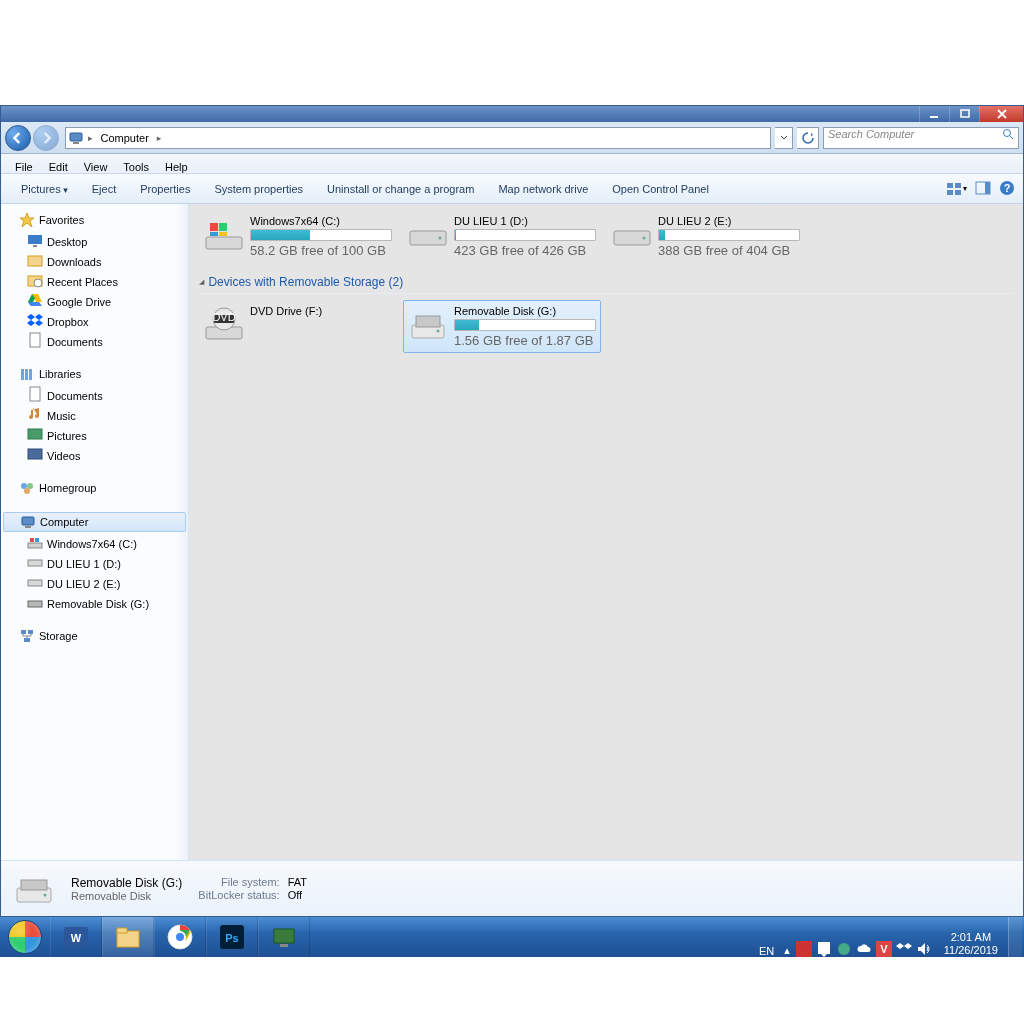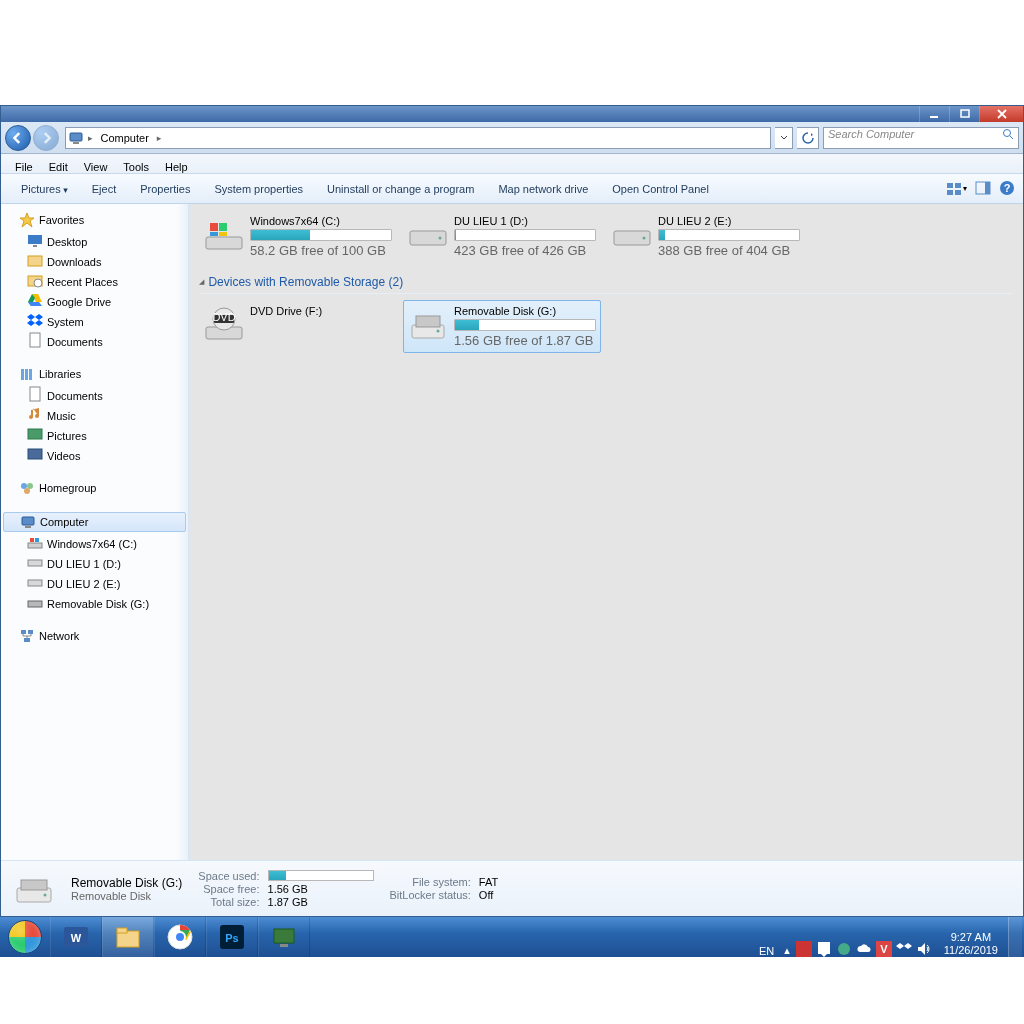--- a/index.html
+++ b/index.html
@@ -218,21 +218,21 @@
               </svg>
             </span>
             <span>Google Drive</span>
           </div>
       <div class="sbitem">
             <span class="ico">
               <svg viewBox="0 0 16 16">
                 <path d="M4 2l4 3-4 3-4-3zM12 2l4 3-4 3-4-3zM4 8l4 3-4 3-4-3zM12 8l4 3-4 3-4-3z" fill="#0061ff"></path>
               </svg>
             </span>
-            <span>System</span>
+            <span>Dropbox</span>
           </div>
       <div class="sbitem">
             <span class="ico">
               <svg viewBox="0 0 16 16">
                 <rect x="3" y="1" width="10" height="14" fill="#fff" stroke="#888"></rect>
               </svg>
             </span>
             <span>Documents</span>
           </div>
     </div>
@@ -340,21 +340,21 @@
     <div class="sbgroup">
       <div class="sbhead">
             <span class="ico">
               <svg viewBox="0 0 16 16">
                 <rect x="2" y="2" width="5" height="4" fill="#5a8dc8"></rect>
                 <rect x="9" y="2" width="5" height="4" fill="#5a8dc8"></rect>
                 <rect x="5" y="10" width="6" height="4" fill="#5a8dc8"></rect>
                 <path d="M4 6v2h8V6M8 8v2" stroke="#888" fill="none"></path>
               </svg>
             </span>
-            <span>Network</span>
+            <span>Storage</span>
           </div>
     </div>
   </div>
   <div class="content">
     <div class="section">
       <div class="drives" id="hdd-drives">
             <div class="drive">
               <span class="driveico"><svg viewBox="0 0 40 40">
                   <rect x="2" y="22" width="36" height="12" rx="2" fill="#d8d8d8" stroke="#999"></rect>
                   <rect x="6" y="8" width="8" height="8" fill="#e74c3c"></rect>
@@ -434,32 +434,20 @@
 <div class="details">
   <span class="bigico"><svg viewBox="0 0 42 42">
           <rect x="4" y="20" width="34" height="14" rx="2" fill="#e8e8e8" stroke="#aaa"></rect>
           <rect x="8" y="12" width="26" height="10" fill="#c8c8c8" stroke="#999"></rect>
           <circle cx="32" cy="27" r="1.5" fill="#6a9"></circle>
         </svg></span>
   <div class="dmain">
     <div class="dname">Removable Disk (G:)</div>
     <div class="dtype">Removable Disk</div>
   </div>
-  <div class="dgrid" id="dgrid1">
-        <div class="dlabel">Space used:</div>
-        <div class="dval">
-          <div class="minibar">
-            <div style="width:17%"></div>
-          </div>
-        </div>
-        <div class="dlabel">Space free:</div>
-        <div class="dval">1.56 GB</div>
-        <div class="dlabel">Total size:</div>
-        <div class="dval">1.87 GB</div>
-      </div>
   <div class="dgrid" id="dgrid2">
         <div class="dlabel">File system:</div>
         <div class="dval">FAT</div>
         <div class="dlabel">BitLocker status:</div>
         <div class="dval">Off</div>
       </div>
 </div>
 </div>
 <div class="taskbar">
   <div class="start">
@@ -522,18 +510,18 @@
           <text x="8" y="12" text-anchor="middle" fill="#fff" font-size="11" font-weight="bold">V</text>
         </svg></span>
     <span class="trayico"><svg viewBox="0 0 16 16">
           <path d="M4 2l4 3-4 3-4-3zM12 2l4 3-4 3-4-3z" fill="#fff"></path>
         </svg></span>
     <span class="trayico"><svg viewBox="0 0 16 16">
           <path d="M2 6h3l4-4v12l-4-4H2z" fill="#fff"></path>
           <path d="M11 4a5 5 0 0 1 0 8M11 6a3 3 0 0 1 0 4" stroke="#fff" fill="none"></path>
         </svg></span>
     <div class="clock">
-        <div>9:27 AM</div>
+        <div>2:01 AM</div>
         <div>11/26/2019</div>
       </div>
     <div class="showdesk"></div>
   </div>
 </div>
 
 </body></html>

